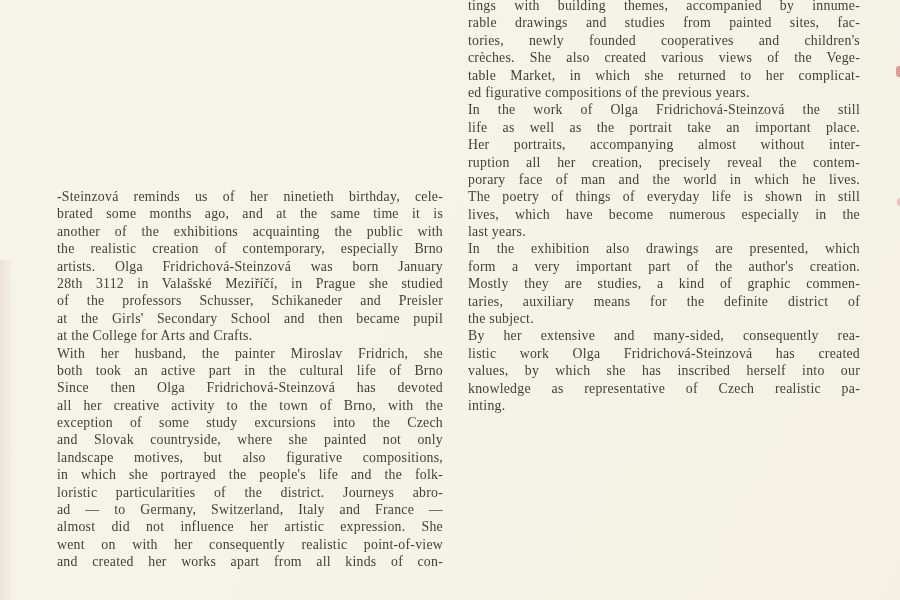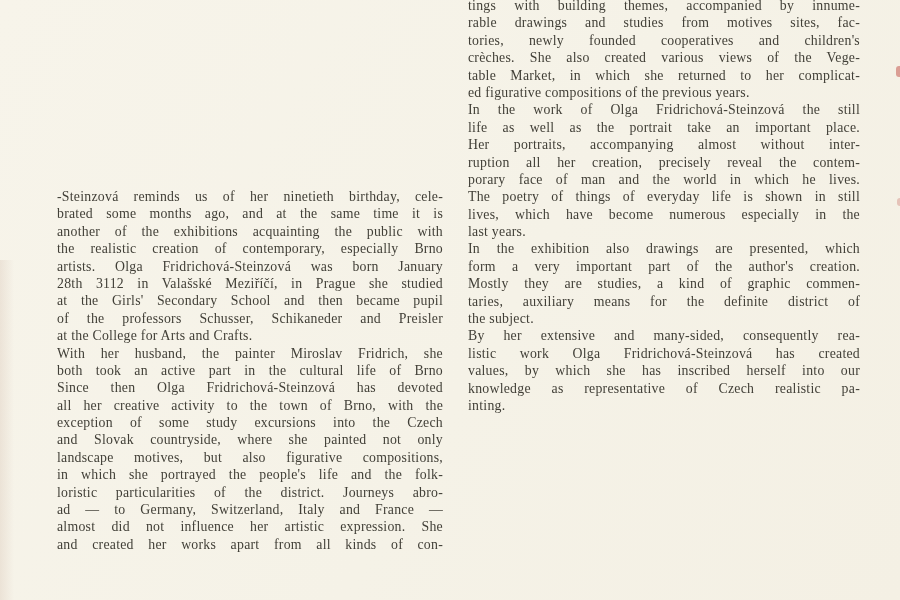--- a/index.html
+++ b/index.html
@@ -81,40 +81,41 @@
   <div id="edge-speck-right"></div>
   <div id="edge-speck-right2"></div>
 
   <div id="col-left" class="col">
       <div class="line">-Steinzová reminds us of her ninetieth birthday, cele-</div>
       <div class="line">brated some months ago, and at the same time it is</div>
       <div class="line">another of the exhibitions acquainting the public with</div>
       <div class="line">the realistic creation of contemporary, especially Brno</div>
       <div class="line">artists. Olga Fridrichová-Steinzová was born January</div>
       <div class="line">28th 3112 in Valašské Meziříčí, in Prague she studied</div>
+      <div class="line">of the professors Schusser, Schikaneder and Preisler</div>
       <div class="line">at the Girls' Secondary School and then became pupil</div>
-      <div class="line">of the professors Schusser, Schikaneder and Preisler</div>
       <div class="line last">at the College for Arts and Crafts.</div>
       <div class="line">With her husband, the painter Miroslav Fridrich, she</div>
       <div class="line">both took an active part in the cultural life of Brno</div>
       <div class="line">Since then Olga Fridrichová-Steinzová has devoted</div>
       <div class="line">all her creative activity to the town of Brno, with the</div>
       <div class="line">exception of some study excursions into the Czech</div>
       <div class="line">and Slovak countryside, where she painted not only</div>
       <div class="line">landscape motives, but also figurative compositions,</div>
       <div class="line">in which she portrayed the people's life and the folk-</div>
       <div class="line">loristic particularities of the district. Journeys abro-</div>
       <div class="line">ad — to Germany, Switzerland, Italy and France —</div>
       <div class="line">almost did not influence her artistic expression. She</div>
+      <div class="line">went on with her consequently realistic point-of-view</div>
       <div class="line">and created her works apart from all kinds of con-</div>
     </div>
 
   <div id="col-right" class="col">
       <div class="line">tings with building themes, accompanied by innume-</div>
-      <div class="line">rable drawings and studies from motives sites, fac-</div>
+      <div class="line">rable drawings and studies from painted sites, fac-</div>
       <div class="line">tories, newly founded cooperatives and children's</div>
       <div class="line">crèches. She also created various views of the Vege-</div>
       <div class="line">table Market, in which she returned to her complicat-</div>
       <div class="line last">ed figurative compositions of the previous years.</div>
       <div class="line">In the work of Olga Fridrichová-Steinzová the still</div>
       <div class="line">life as well as the portrait take an important place.</div>
       <div class="line">Her portraits, accompanying almost without inter-</div>
       <div class="line">ruption all her creation, precisely reveal the contem-</div>
       <div class="line">porary face of man and the world in which he lives.</div>
       <div class="line">The poetry of things of everyday life is shown in still</div>

